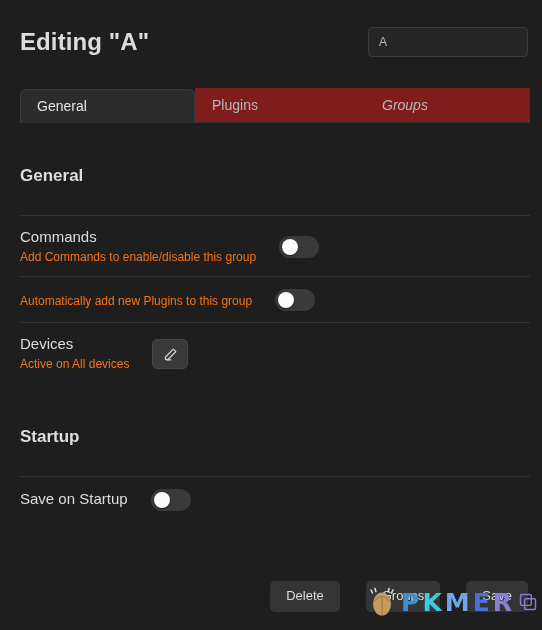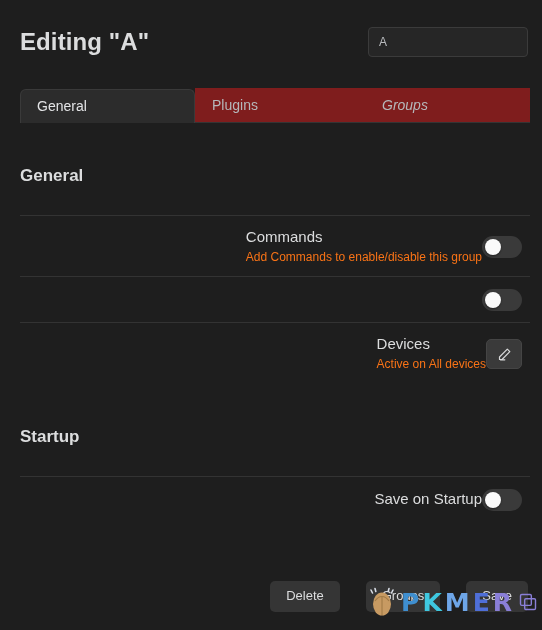--- a/index.html
+++ b/index.html
@@ -99,24 +99,24 @@
   }
   .section-heading {
     font-size: 17px;
     font-weight: bold;
     color: #dcddde;
     margin: 43px 0 0 0;
   }
   .setting-item {
     display: flex;
     align-items: center;
-    justify-content: flex-end;
+    justify-content: flex-start;
     border-top: 1px solid #333333;
     padding: 12px 0 11px 0;
-    gap: 0;
+    gap: 23px;
   }
   .setting-item.first { margin-top: 29px; }
   .setting-info { min-width: 0; }
   .setting-name {
     font-size: 15px;
     color: #dcddde;
     line-height: 1.25;
   }
   .setting-desc {
     font-size: 12px;
@@ -250,20 +250,21 @@
       </div>
       <div class="setting-control">
         <div class="toggle">
           <div class="knob"></div>
         </div>
       </div>
     </div>
 
     <div class="setting-item">
       <div class="setting-info">
+        <div class="setting-desc">Automatically add new Plugins to this group</div>
       </div>
       <div class="setting-control">
         <div class="toggle">
           <div class="knob"></div>
         </div>
       </div>
     </div>
 
     <div class="setting-item">
       <div class="setting-info">

